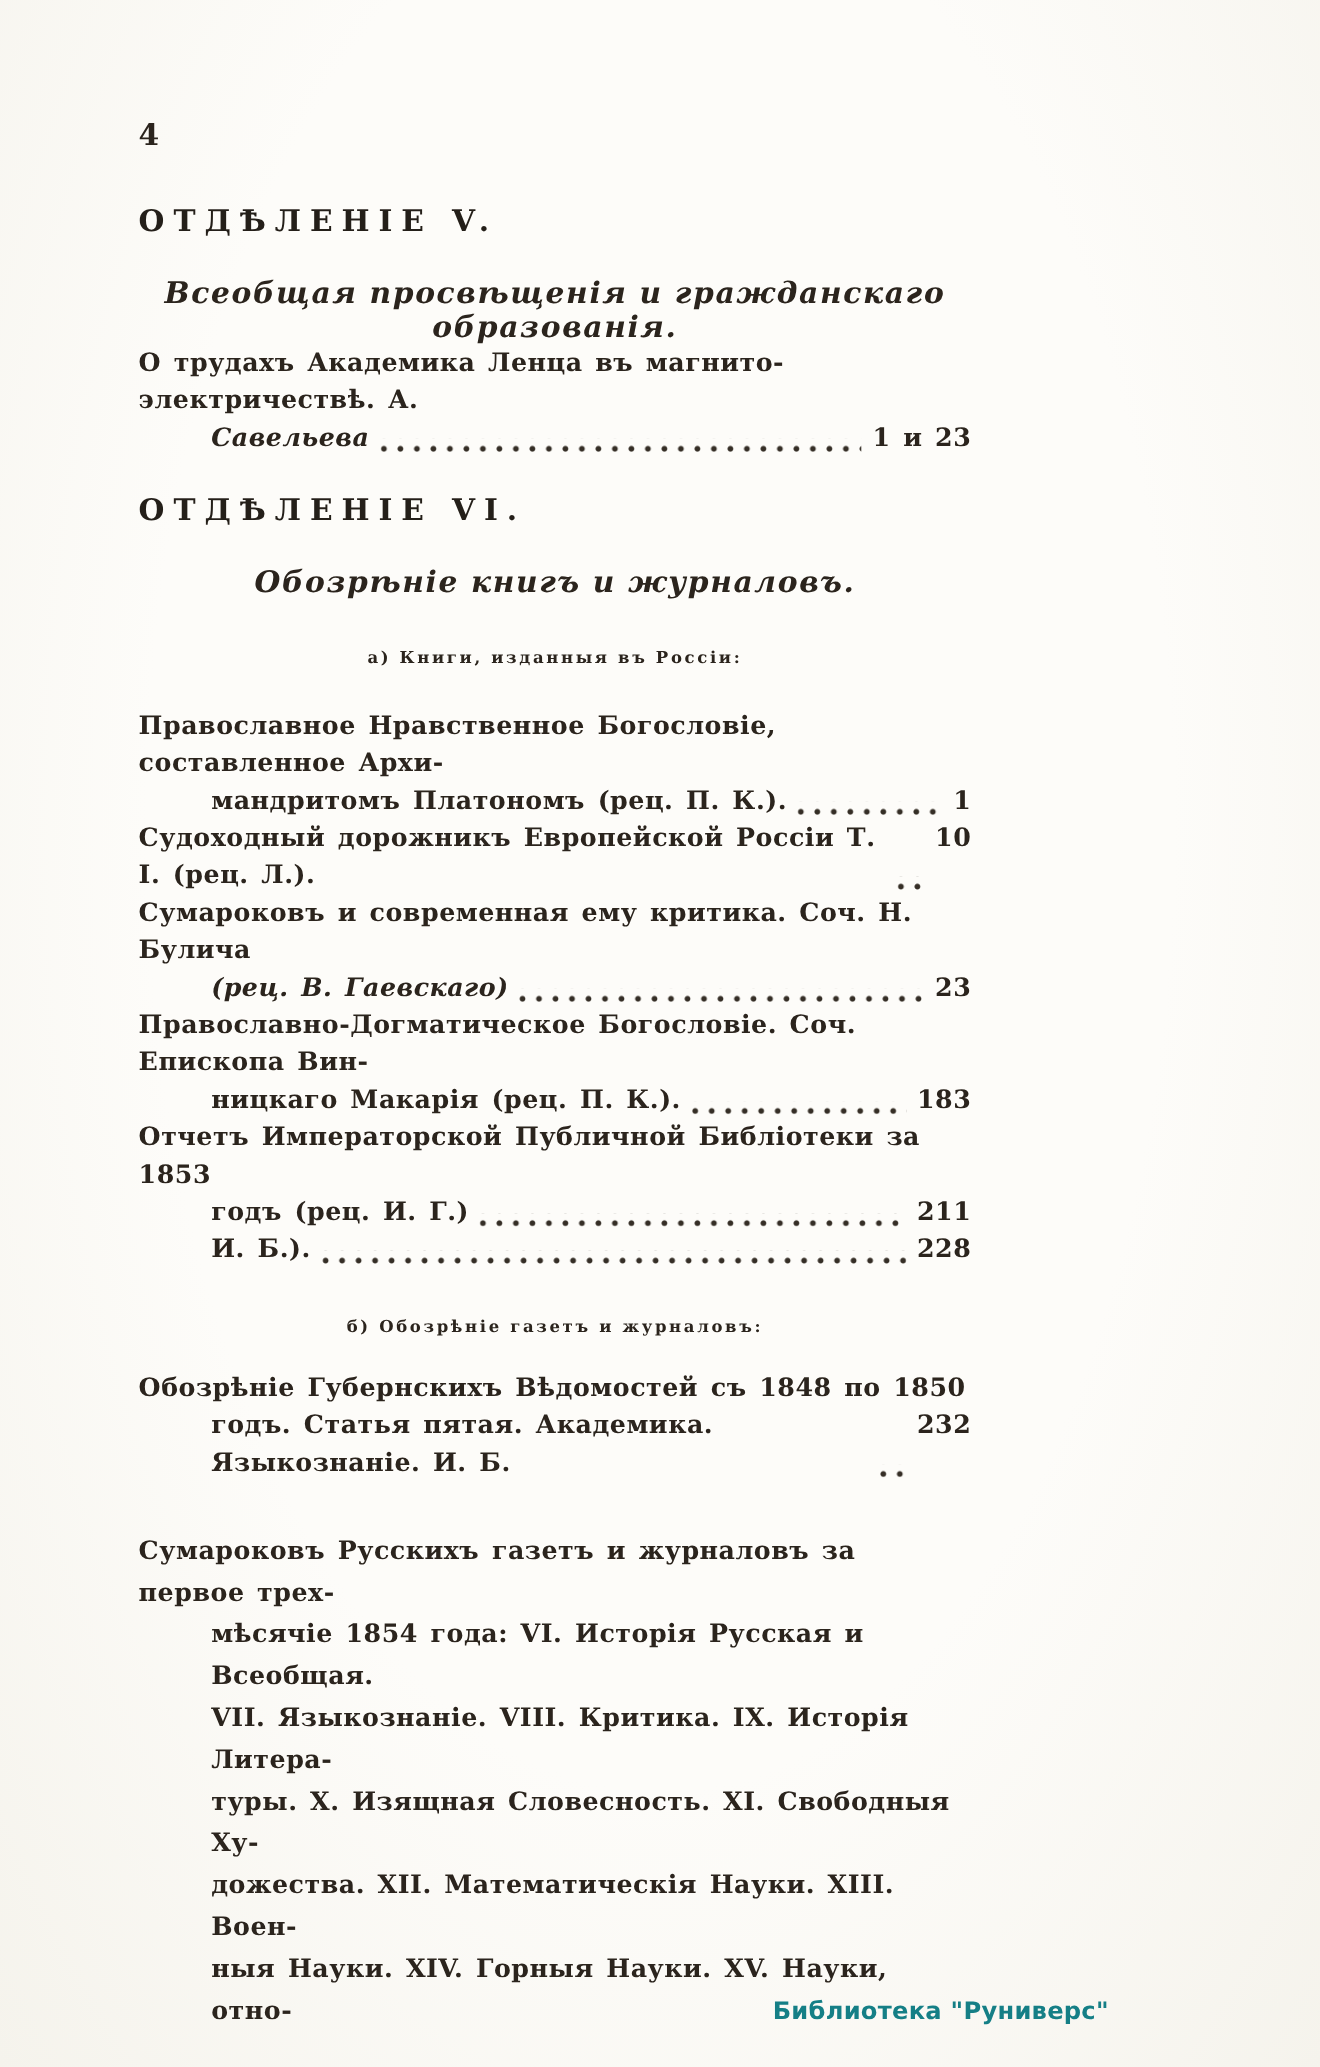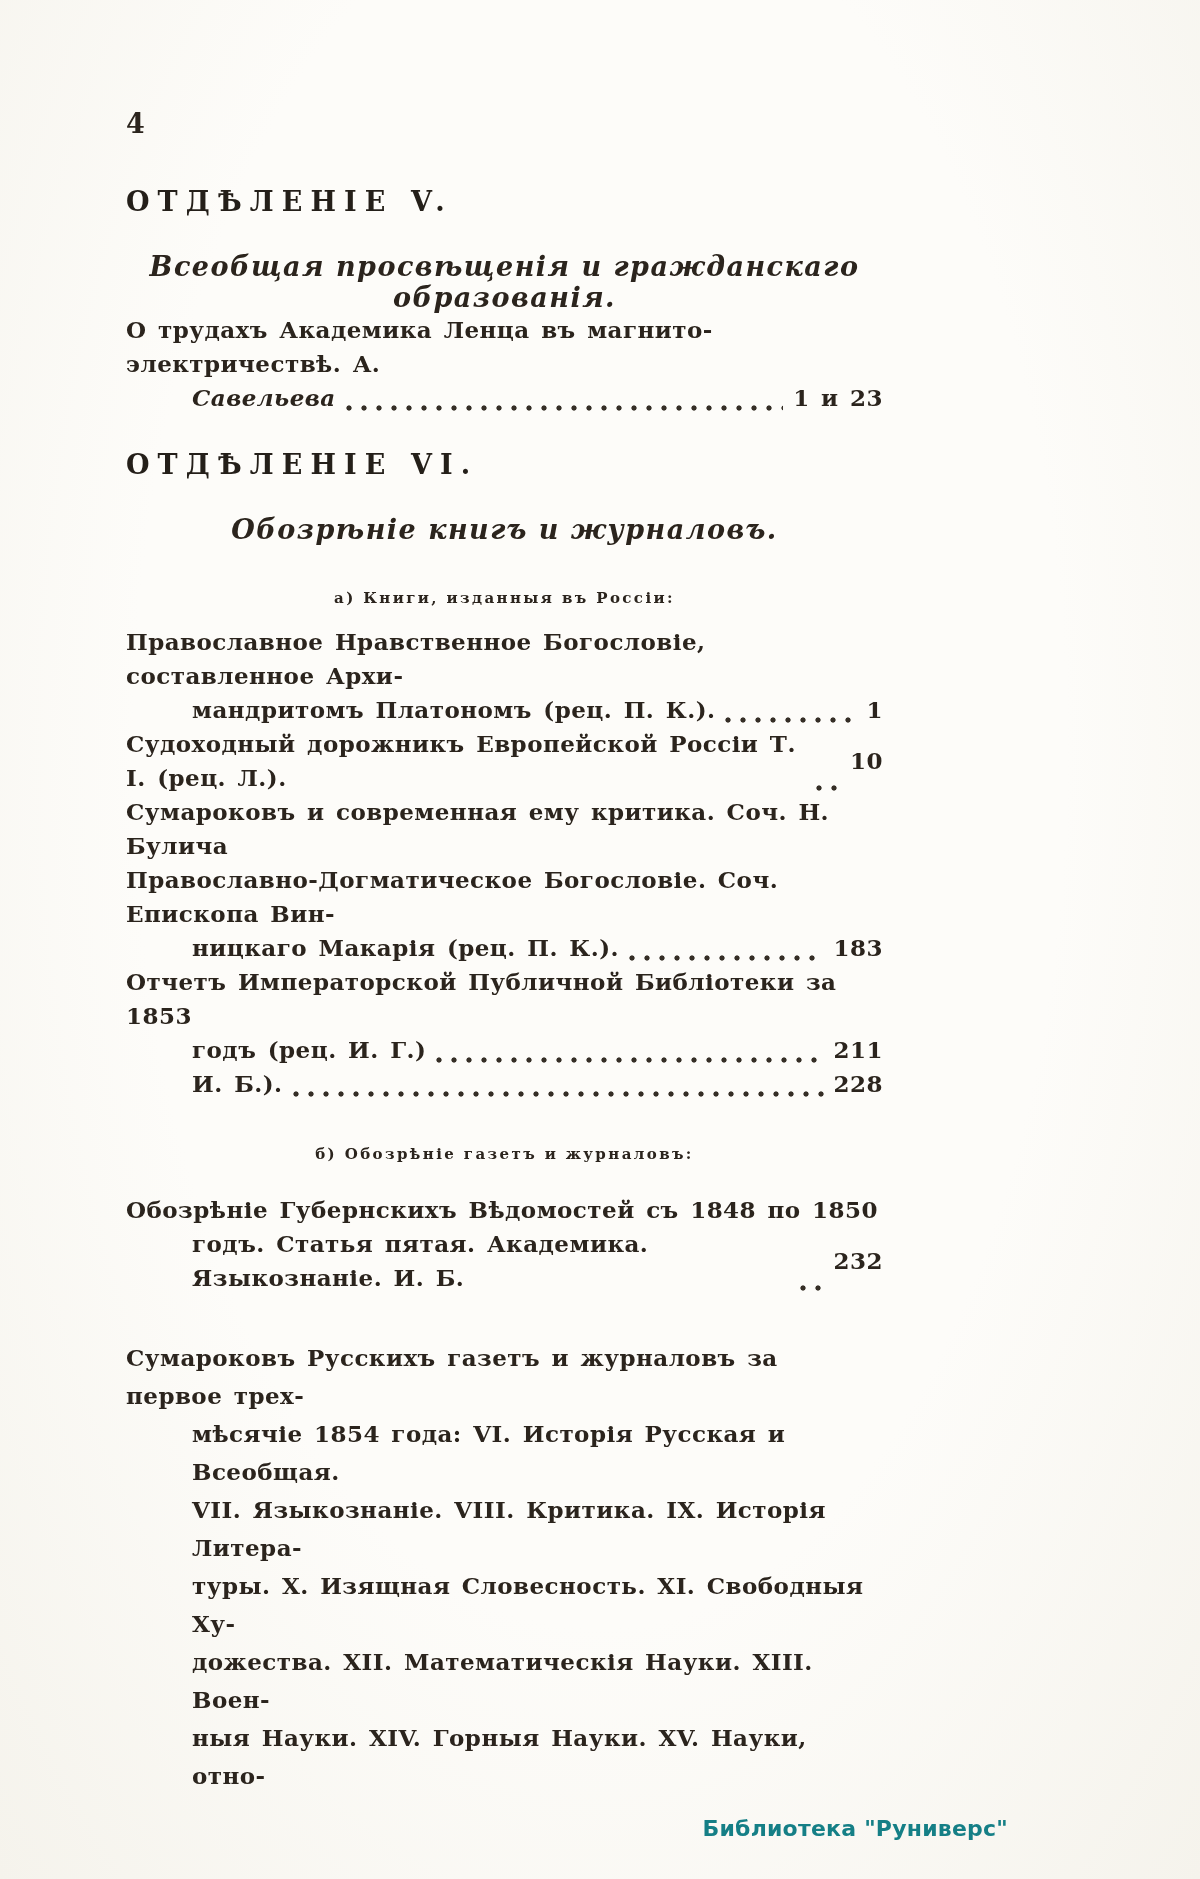--- a/index.html
+++ b/index.html
@@ -50,27 +50,27 @@
     margin: 34px 0 0 0;
     color: #2b241d;
   }
   .h-list {
     font-size: 15px;
     font-weight: bold;
     letter-spacing: 0.16em;
     text-align: center;
     margin: 44px 0 0 0;
   }
-  .entry-group { margin-top: 18px; }
+  .entry-group { margin-top: 36px; }
   .entry-v { margin-top: 40px; }
   .entry-b { margin-top: 30px; }
   .toc-entry { margin: 0; }
   .toc-line {
     display: flex;
-    align-items: center;
+    align-items: flex-start;
     font-size: 23px;
     font-weight: bold;
     line-height: 34px;
     letter-spacing: 0.02em;
     word-spacing: 3px;
   }
   .cont { padding-left: 66px; }
   .leader {
     flex: 1;
     min-width: 24px;
@@ -145,20 +145,25 @@
           <span>Судоходный дорожникъ Европейской Россіи Т. I. (рец. Л.).</span>
           <span class="leader"></span>
           <span class="pageref">10</span>
         </div>
       </div>
 
       <div class="toc-entry">
         <div class="toc-line">
           <span>Сумароковъ и современная ему критика. Соч. Н. Булича</span>
         </div>
+        <div class="toc-line cont">
+          <span class="italic">(рец. В. Гаевскаго)</span>
+          <span class="leader"></span>
+          <span class="pageref">23</span>
+        </div>
       </div>
 
       <div class="toc-entry">
         <div class="toc-line">
           <span>Православно-Догматическое Богословіе. Соч. Епископа Вин-</span>
         </div>
         <div class="toc-line cont">
           <span>ницкаго Макарія (рец. П. К.).</span>
           <span class="leader"></span>
           <span class="pageref">183</span>

